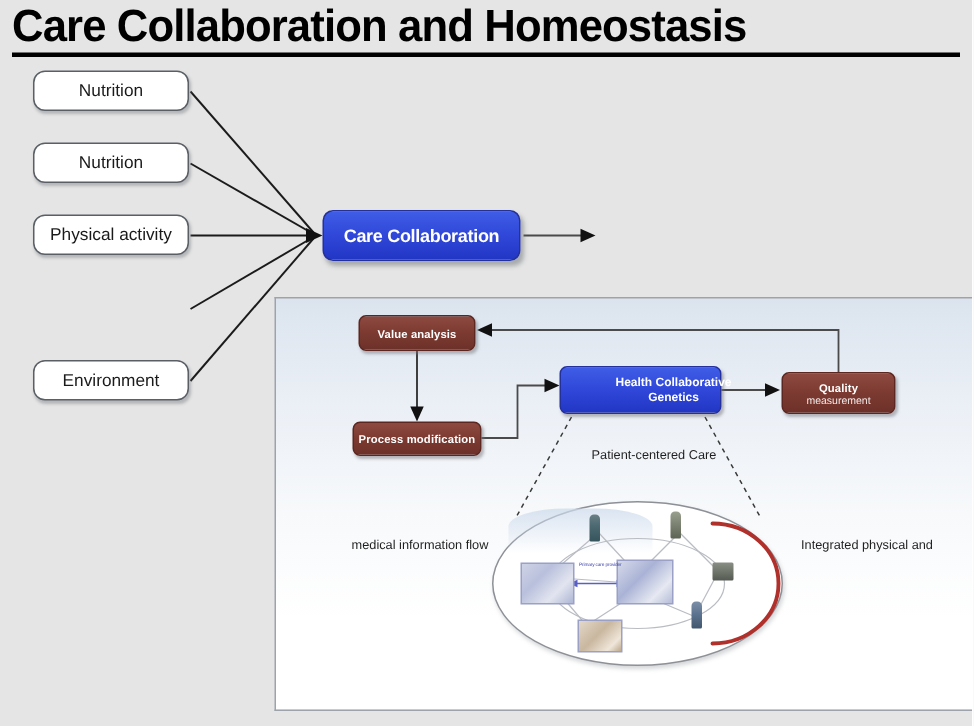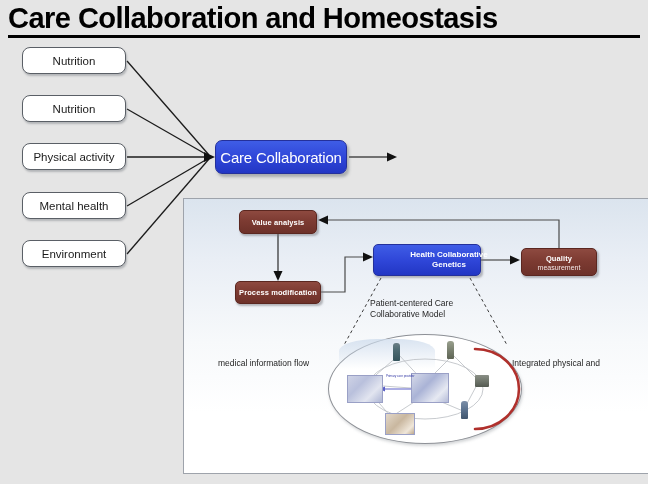--- a/index.html
+++ b/index.html
@@ -72,22 +72,22 @@
     position: absolute;
     box-sizing: border-box;
     border-radius: 7px;
     display: flex;
     align-items: center;
     justify-content: center;
     text-align: center;
     box-shadow: 2px 3px 3px rgba(110,115,120,0.5);
   }
   .main-node .main-label {
-    font-size: 15px;
-    font-weight: normal;
+    font-size: 12px;
+    font-weight: bold;
     color: #ffffff;
     letter-spacing: -0.2px;
     white-space: nowrap;
   }
   #node-care {
     left: 215px; top: 140px; width: 132px; height: 34px;
     background: linear-gradient(180deg, #3f5de6 0%, #2f46d8 52%, #2236c4 100%);
     border: 1px solid #24309b;
   }
   #node-homeostasis {
@@ -163,21 +163,21 @@
     line-height: 10px;
     white-space: nowrap;
   }
 
   
   .caption {
     position: absolute;
     font-size: 8.5px;
     color: #1f1f1f;
     line-height: 11px;
-    text-align: left;
+    text-align: center;
     white-space: nowrap;
   }
   #caption-model { left: 370px; top: 298px; width: 132px; }
   #caption-left  { left: 218px; top: 358px; width: 124px; }
   #caption-right { left: 512px; top: 358px; width: 132px; }
 
   
   #ellipse {
     position: absolute;
     left: 328px; top: 334px; width: 192px; height: 108px;
@@ -250,23 +250,20 @@
 
   <div class="factor-box" style="left:22px;  top:47px;">
     <span class="factor-label">Nutrition</span>
   </div>
   <div class="factor-box" style="left:22px;  top:95px;">
     <span class="factor-label">Nutrition</span>
   </div>
   <div class="factor-box" style="left:22px;  top:143px;">
     <span class="factor-label">Physical activity</span>
   </div>
-  <div class="factor-box" style="left:22px;  top:192px;">
-    <span class="factor-label">Mental health</span>
-  </div>
   <div class="factor-box" style="left:22px;  top:240px;">
     <span class="factor-label">Environment</span>
   </div>
 
   <div class="main-node" id="node-care">
     <span class="main-label">Care Collaboration</span>
   </div>
 
   <div id="inner-panel"></div>
 
@@ -299,21 +296,20 @@
     <span class="rb-line2">measurement</span>
   </div>
 
   <div id="box-ecosystem">
     <span class="eco-line">Health Collaborative</span>
     <span class="eco-line">Genetics</span>
   </div>
 
   <div class="caption" id="caption-model">
     <div>Patient-centered Care</div>
-    <div>Collaborative Model</div>
   </div>
   <div class="caption" id="caption-left">
     <div>medical information flow</div>
   </div>
   <div class="caption" id="caption-right">
     <div>Integrated physical and</div>
   </div>
 
   <div id="ellipse">
     <div id="ellipse-tint"></div>

